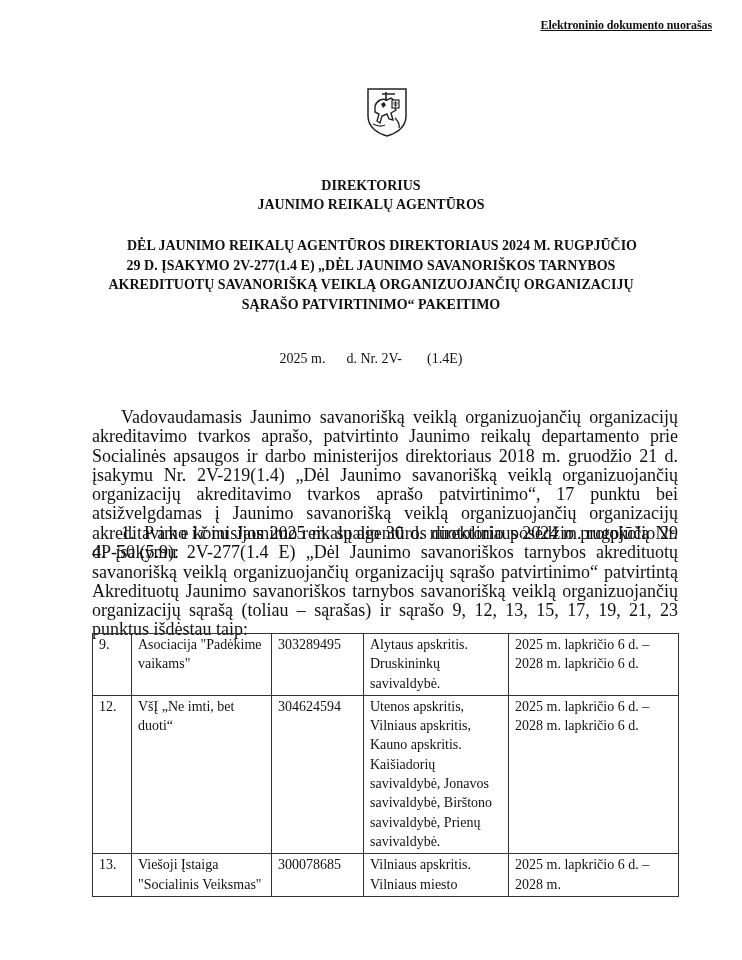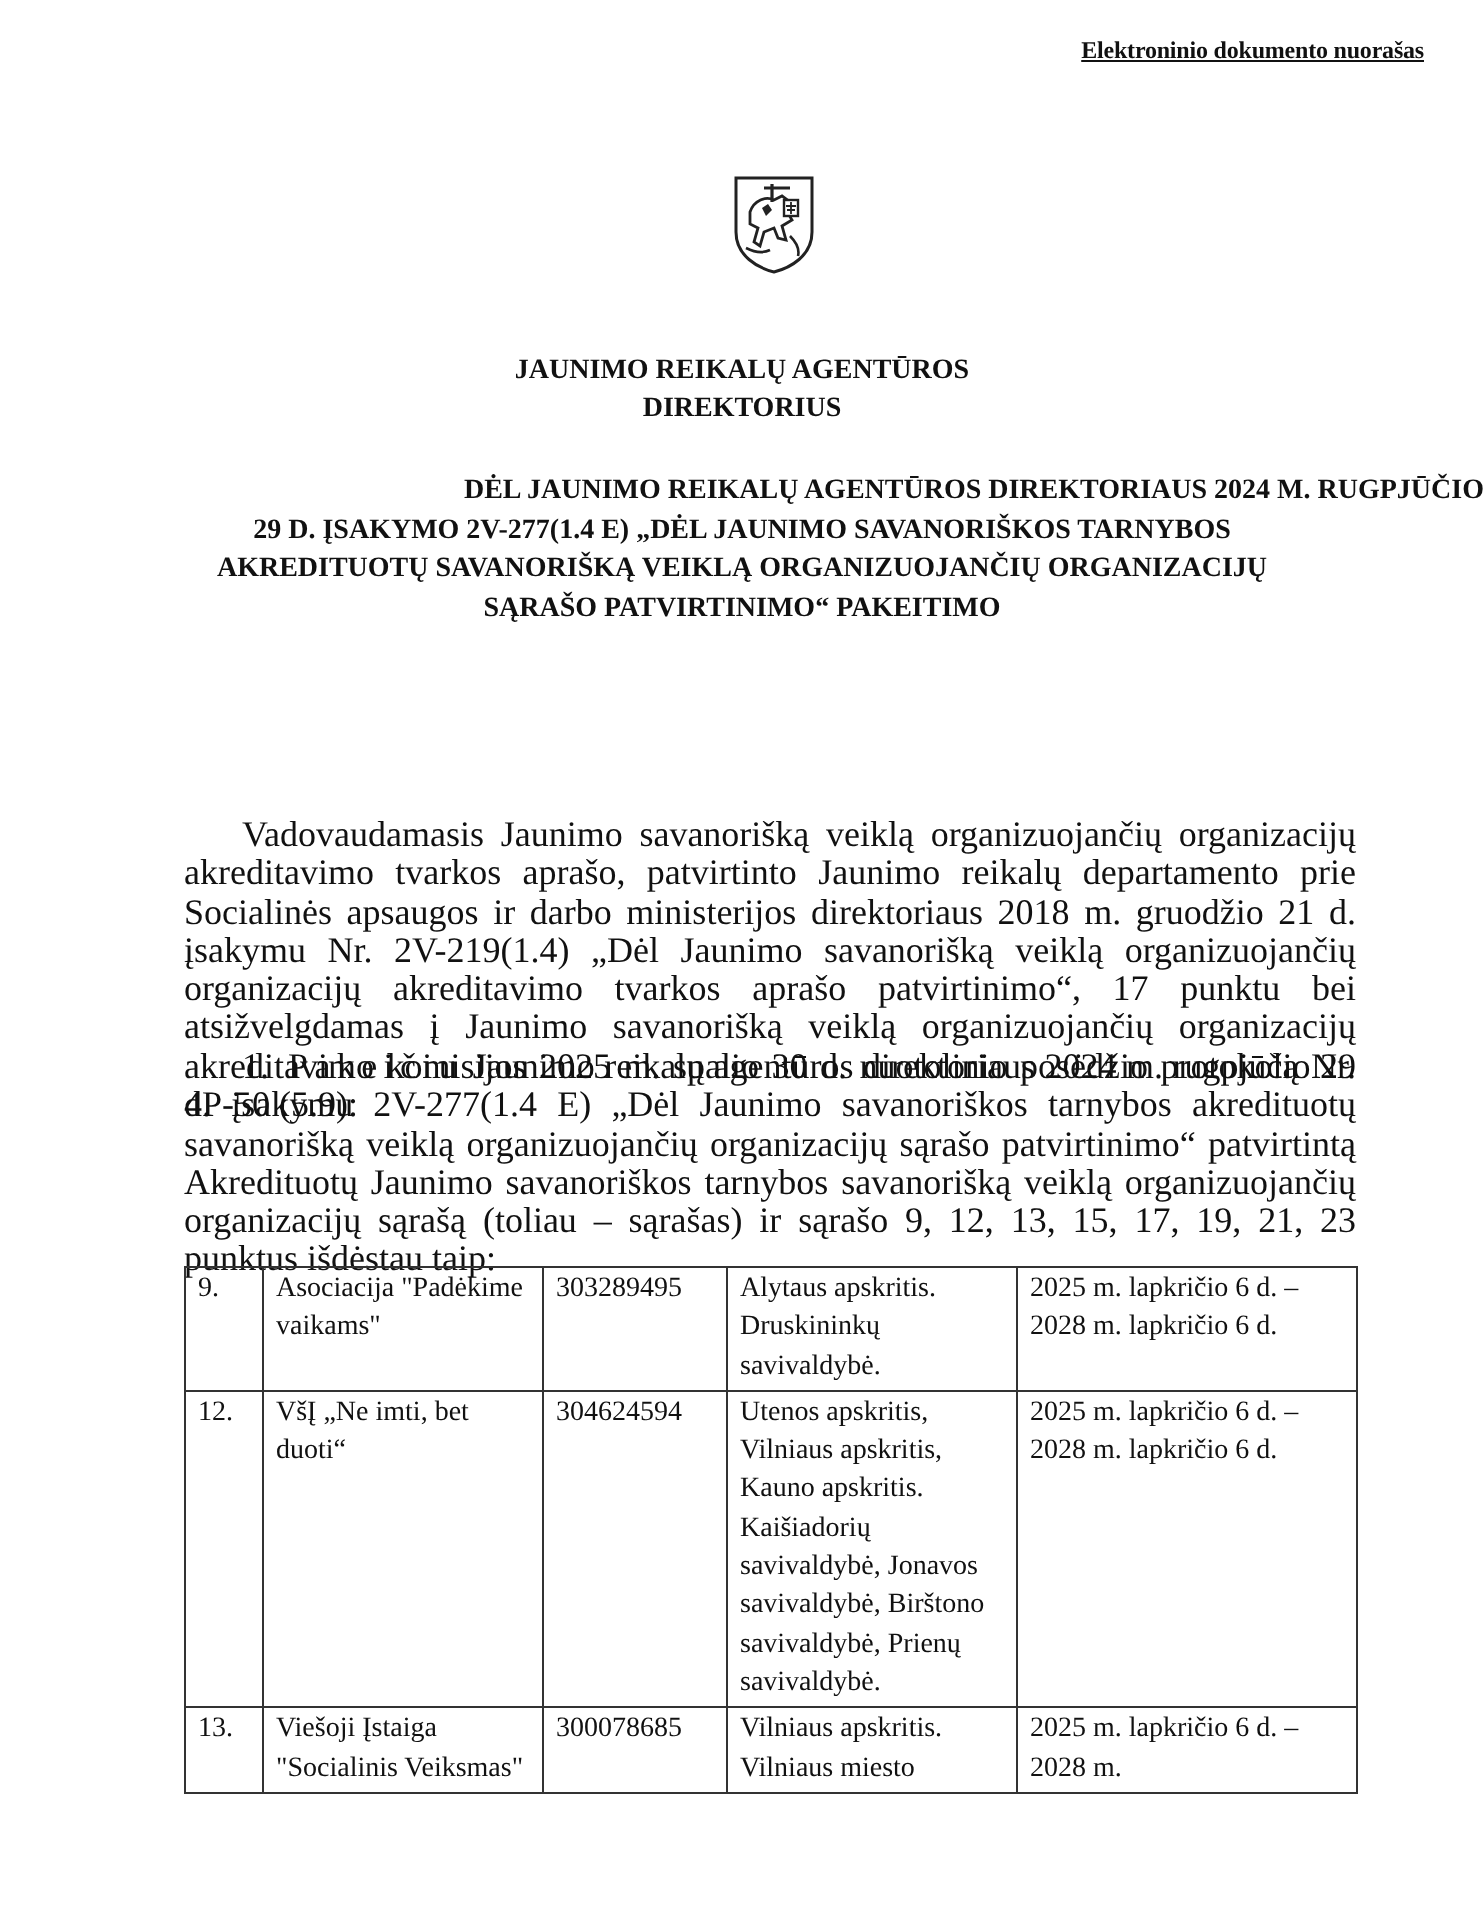--- a/index.html
+++ b/index.html
@@ -59,32 +59,39 @@
     <path d="M10 20 C12 14 18 12 22 14 L26 12 L30 15 L28 19 L31 24 L26 27 L28 34 L24 33 L22 28 L17 30 L15 37 L12 35 L14 28 L10 26 Z" fill="#ffffff" stroke="#222" stroke-width="1.4"></path>
     <path d="M21 6 L21 15 M17 8 L30 8" stroke="#222" stroke-width="1.6"></path>
     <rect x="27" y="14" width="7" height="8" fill="#fff" stroke="#222" stroke-width="1.2"></rect>
     <path d="M30.5 15 V21 M28 17 H33 M28.5 19 H32.5" stroke="#222" stroke-width="0.9"></path>
     <path d="M16 18 L19 16 L21 19 L18 22 Z" fill="#222"></path>
     <path d="M8 38 C12 40 16 41 20 39 M30 32 C33 35 35 38 34 42" fill="none" stroke="#222" stroke-width="1.3"></path>
   </svg>
 </div>
 
 <div class="abs center hdr" style="top:176px;">
+  <div>DIREKTORIUS</div>
   <div>JAUNIMO REIKALŲ AGENTŪROS</div>
-  <div>DIREKTORIUS</div>
 </div>
 
 <div class="abs center title" style="top:236px;">
-  <div style="padding-left:22px;text-align:right;">DĖL JAUNIMO REIKALŲ AGENTŪROS DIREKTORIAUS 2024 M. RUGPJŪČIO</div>
+  <div style="padding-left:22px;">DĖL JAUNIMO REIKALŲ AGENTŪROS DIREKTORIAUS 2024 M. RUGPJŪČIO</div>
   <div>29 D. ĮSAKYMO 2V-277(1.4 E) „DĖL JAUNIMO SAVANORIŠKOS TARNYBOS</div>
   <div>AKREDITUOTŲ SAVANORIŠKĄ VEIKLĄ ORGANIZUOJANČIŲ ORGANIZACIJŲ</div>
   <div>SĄRAŠO PATVIRTINIMO“ PAKEITIMO</div>
 </div>
 
 <div class="abs center dateline" style="top:350px;">
+  <div>
+    <span>2025 m.</span>
+    <span style="width:14px;"></span>
+    <span>d. Nr. 2V-</span>
+    <span style="width:18px;"></span>
+    <span>(1.4E)</span>
+  </div>
 </div>
 
 <div class="abs para" style="top:408px;">Vadovaudamasis Jaunimo savanorišką veiklą organizuojančių organizacijų akreditavimo tvarkos aprašo, patvirtinto Jaunimo reikalų departamento prie Socialinės apsaugos ir darbo ministerijos direktoriaus 2018 m. gruodžio 21 d. įsakymu Nr. 2V-219(1.4) „Dėl Jaunimo savanorišką veiklą organizuojančių organizacijų akreditavimo tvarkos aprašo patvirtinimo“, 17 punktu bei atsižvelgdamas į Jaunimo savanorišką veiklą organizuojančių organizacijų akreditavimo komisijos 2025 m. spalio 30  d. nuotolinio posėdžio protokolą Nr. 4P-50 (5.9):</div>
 
 <div class="abs para" style="top:524px;">
   <span>1.</span>&nbsp;
   <span class="spaced">Pakeičiu</span>
   <span>Jaunimo reikalų agentūros direktoriaus 2024 m. rugpjūčio 29 d. įsakymu 2V-277(1.4 E) „Dėl Jaunimo savanoriškos tarnybos akredituotų savanorišką veiklą organizuojančių organizacijų sąrašo patvirtinimo“ patvirtintą Akredituotų Jaunimo savanoriškos tarnybos savanorišką veiklą organizuojančių organizacijų sąrašą (toliau – sąrašas) ir sąrašo 9, 12, 13, 15, 17, 19, 21, 23 punktus išdėstau taip:</span>
 </div>
 

